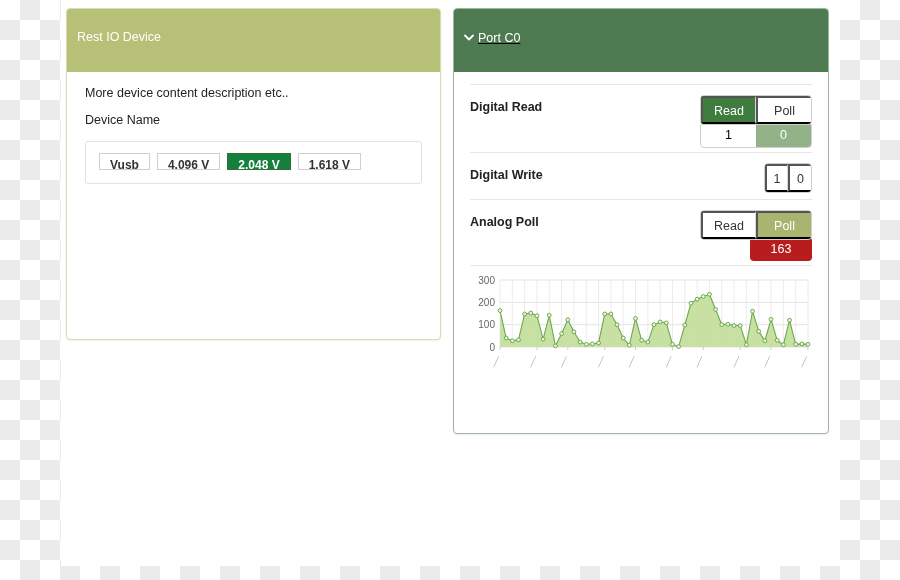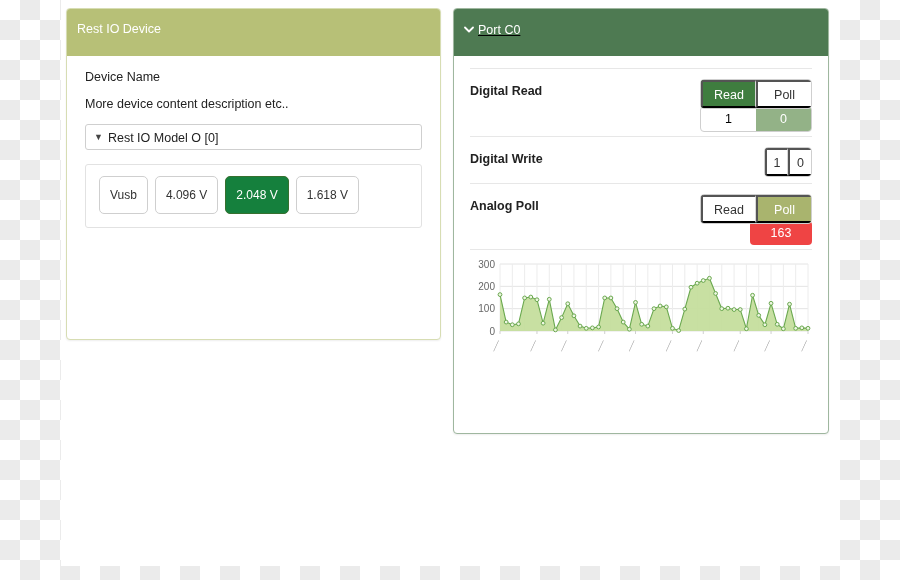--- a/index.html
+++ b/index.html
@@ -26,21 +26,21 @@
     border:1px solid #d7ddb3;
     box-shadow:0 1px 2px rgba(0,0,0,.07);
   }
   #port-panel{
     left:453px;top:8px;width:374px;height:424px;
     border:1px solid #9fb79f;
     box-shadow:0 1px 2px rgba(0,0,0,.07);
     text-decoration:underline;
   }
   .panel-head{
-    height:31px;line-height:24px;padding:8px 10px;
+    height:31px;line-height:24px;padding:16px 10px;
     font-size:12.5px;color:#ffffff;
     border-radius:3px 3px 0 0;
     white-space:nowrap;overflow:hidden;
   }
   #device-head{background:#b7c077;}
   #port-head{background:#4e7a52;}
   .chev{display:inline-block;margin-right:4px;vertical-align:1px;}
   .panel-body{padding:0;}
 
   
@@ -64,24 +64,25 @@
   }
   .subpanel-body{padding:11px 13px 13px 13px;}
   .wide-btn{
     display:block;width:100%;box-sizing:border-box;height:24px;line-height:22px;
     border:1px solid #cfcfcf;border-radius:3px;background:#fff;
     font-size:12.5px;color:#333;text-align:center;
     font-family:"Liberation Sans", sans-serif;padding:0;
   }
   .btn-group{display:flex;gap:7px;}
   .ref-btn{
-    height:38px;line-height:23px;padding:0 10px;
-    border:1px solid #cfcfcf;border-radius:5px;background:#fff;
+    height:17px;line-height:23px;padding:0 10px;
+    border:1px solid #cfcfcf;border-radius:0;background:#fff;
     font-size:12px;color:#333;
     font-family:"Liberation Sans", sans-serif;
+    font-weight:bold;
   }
   .ref-btn.active{background:#15803d;border-color:#36702f;color:#fff;}
 
   
   #port-body{padding:0 16px;}
   .row{border-bottom:1px solid #e7e7e7;padding:12px 0 4px 0;position:relative;min-height:30px;}
   .row:first-child{border-top:1px solid #e7e7e7;margin-top:12px;}
   .row-label{font-size:12.5px;font-weight:bold;color:#222;display:inline-block;}
   .seg{
     position:absolute;right:0;top:10px;display:flex;
@@ -102,46 +103,43 @@
     display:inline-block;min-width:60px;text-align:center;
     height:24px;line-height:24px;border-radius:4px;
     font-size:12.5px;
   }
   .value-pill.split{
     border:1px solid #cfcfcf;background:#fff;min-width:0;
     display:inline-flex;overflow:hidden;
   }
   .value-pill.split > span{min-width:55px;height:24px;line-height:24px;display:block;}
   .value-pill.split > span.sel{background:#93b287;color:#fff;}
-  .value-pill.grey{background:#ef4444;color:#fff;min-width:62px;}
+  .value-pill.grey{background:#b91c1c;color:#fff;min-width:62px;}
 
   
   #chart-wrap{position:relative;margin-top:6px;height:115px;}
   #chart-svg{display:block;}
   .ylabel{font-size:10px;fill:#666;font-family:"Liberation Sans", sans-serif;}
   .xlabel{font-size:6px;fill:#8a8a8a;font-family:"Liberation Sans", sans-serif;}
 </style>
 </head>
 <body>
 
 <div id="canvas">
   <div id="content-area"></div>
 
   <div class="panel" id="device-panel">
     <div class="panel-head" id="device-head">
       <span>Rest IO Device</span>
     </div>
     <div class="panel-body" id="device-body">
 
+      <div class="dev-line">More device content description etc..</div>
       <div class="dev-line">Device Name</div>
-      <div class="dev-line">More device content description etc..</div>
-
-      <div class="dropdown">
-        <span class="caret">▼</span><span>Rest IO Model O [0]</span>
-      </div>
+
 
 
       <div class="subpanel">
         <div class="subpanel-body">
           <div class="btn-group">
             <button class="ref-btn">Vusb</button>
             <button class="ref-btn">4.096 V</button>
             <button class="ref-btn active">2.048 V</button>
             <button class="ref-btn">1.618 V</button>
           </div>

